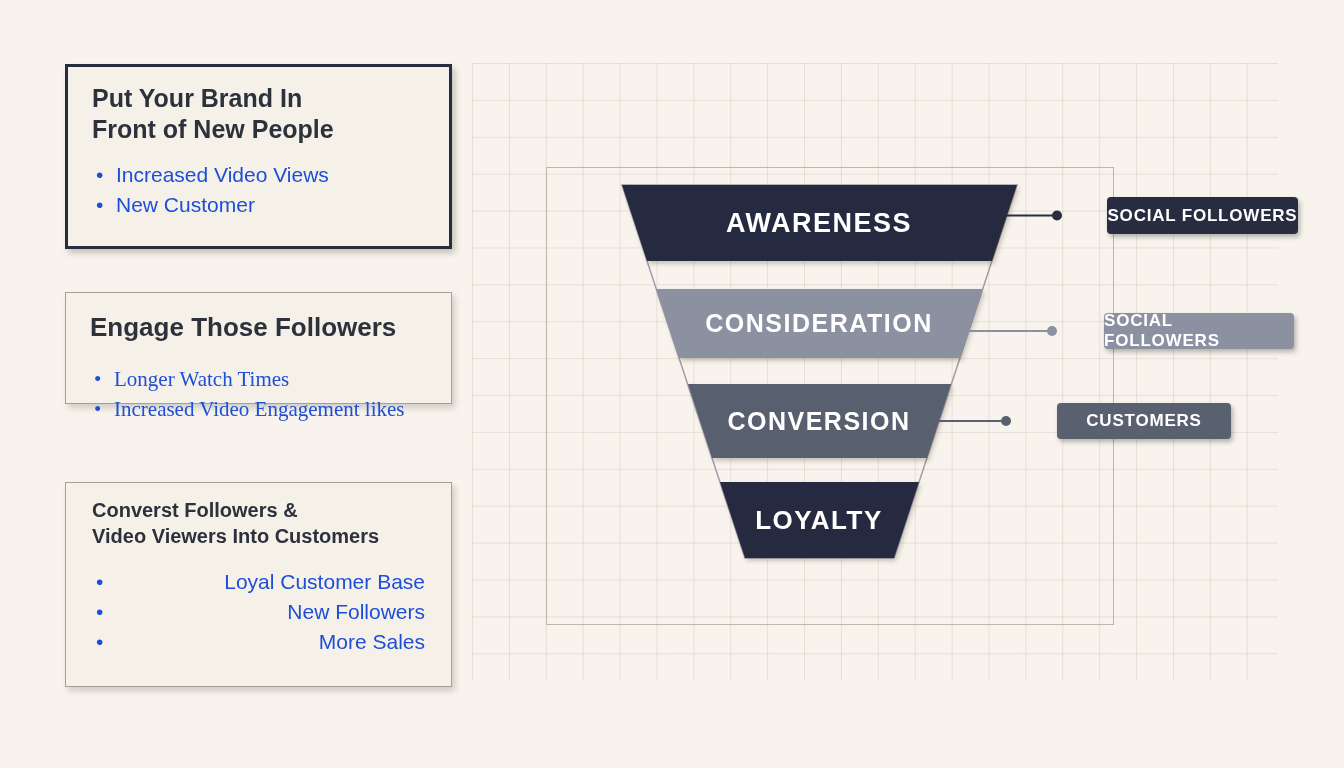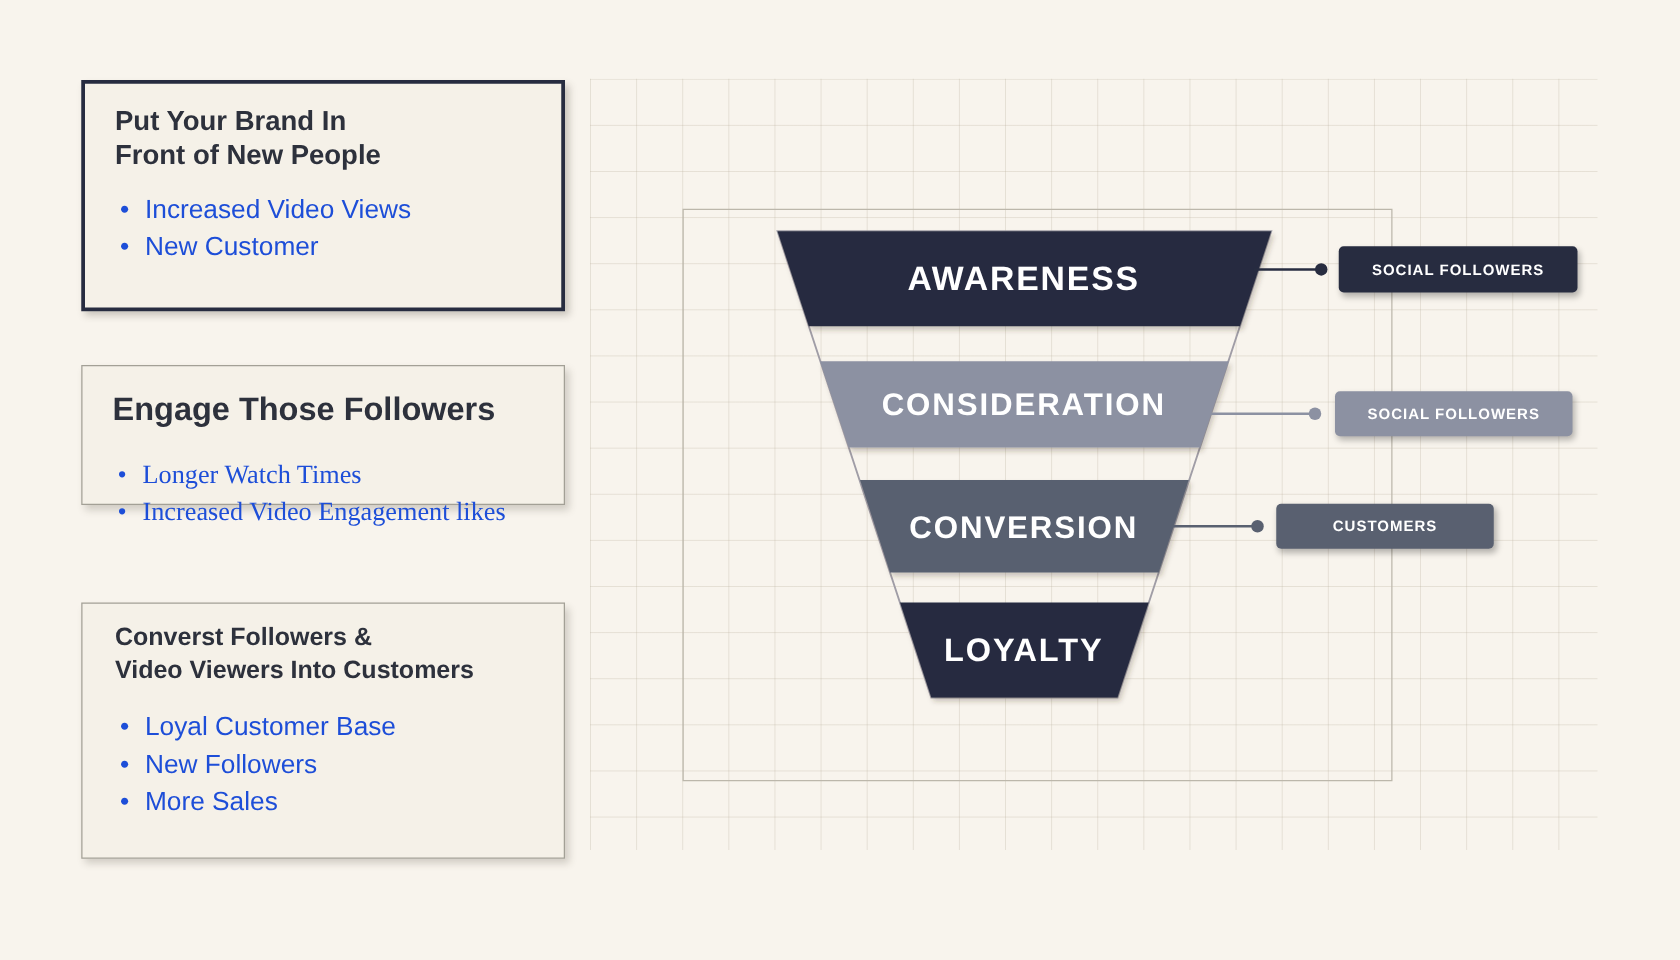--- a/index.html
+++ b/index.html
@@ -17,26 +17,26 @@
   }
   .card-1{top:64px;height:185px;border:3px solid #272c40;
     box-shadow:3px 4px 6px rgba(70,62,50,.28);padding:16px 24px;}
   .card-2{top:292px;height:112px;border:1px solid #a3a096;
     box-shadow:3px 4px 6px rgba(70,62,50,.22);padding:14px 24px;}
   .card-3{top:482px;height:205px;border:1px solid #a3a096;
     box-shadow:3px 4px 6px rgba(70,62,50,.22);padding:14px 26px;}
   .card-title{
     margin:0;color:#2d313c;font-weight:bold;white-space:pre-line;
   }
-  .t1{font-size:22px;line-height:1.24;}
+  .t1{font-size:25px;line-height:1.24;}
   .t2{font-size:26px;line-height:1.25;margin-top:4px;}
   .t3{font-size:20px;line-height:1.32;}
   .bullets{list-style:none;margin:15px 0 0;padding:0;color:#1d4ed8;}
   .card-2 .bullets{margin-top:20px;font-family:Liberation Serif, serif;}
-  .card-3 .bullets{margin-top:17px;}
+  .card-3 .bullets{margin-top:17px;text-align:right;}
   .bullets li{font-size:21px;line-height:1.44;padding-left:24px;position:relative;}
   .bullets li::before{content:"\2022";position:absolute;left:4px;}
   
   .grid-panel{
     position:absolute;left:472px;top:63px;width:806px;height:617px;
     background-image:
       linear-gradient(to right, rgba(186,176,158,.30) 1px, transparent 1px),
       linear-gradient(to bottom, rgba(186,176,158,.30) 1px, transparent 1px);
     background-size:36.9px 36.9px;
   }
@@ -46,22 +46,23 @@
   }
   .funnel-svg{position:absolute;left:0;top:0;}
   .stage-label{
     fill:#ffffff;font-family:"Liberation Sans",sans-serif;
     font-weight:bold;letter-spacing:1.5px;text-anchor:middle;
   }
   
   .badge{
     position:absolute;border-radius:4px;color:#fff;
     display:flex;align-items:center;justify-content:center;
-    font-weight:bold;font-size:12px;letter-spacing:.8px;
+    font-weight:bold;font-size:17px;letter-spacing:.8px;
     box-shadow:2px 3px 5px rgba(0,0,0,.28);
+    margin-left:36px;
   }
   .badge-1{left:599px;top:134px;width:191px;height:37px;}
   .badge-2{left:596px;top:250px;width:190px;height:36px;}
   .badge-3{left:549px;top:340px;width:174px;height:36px;}
 </style>
 </head>
 <body>
 
 <div class="canvas">
 

